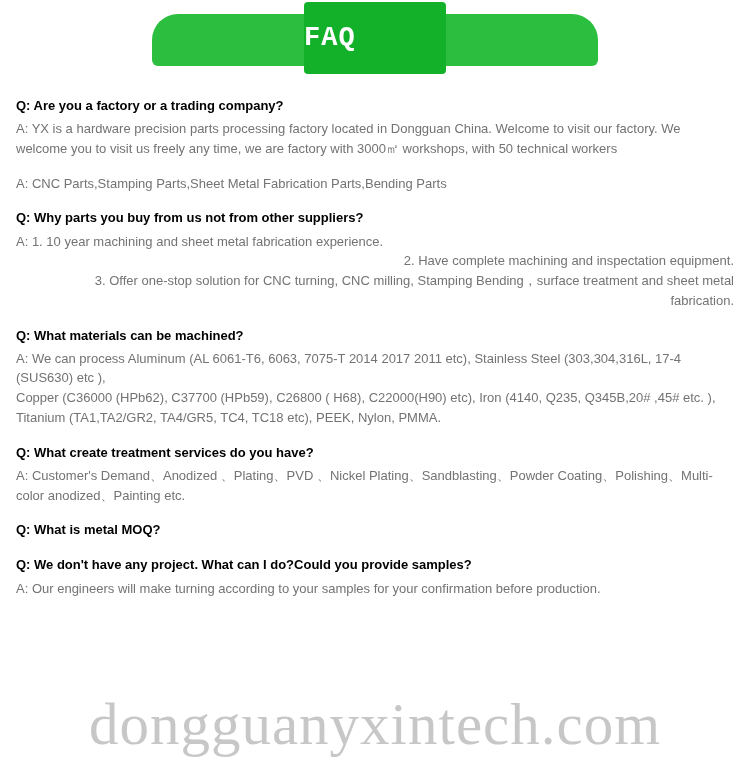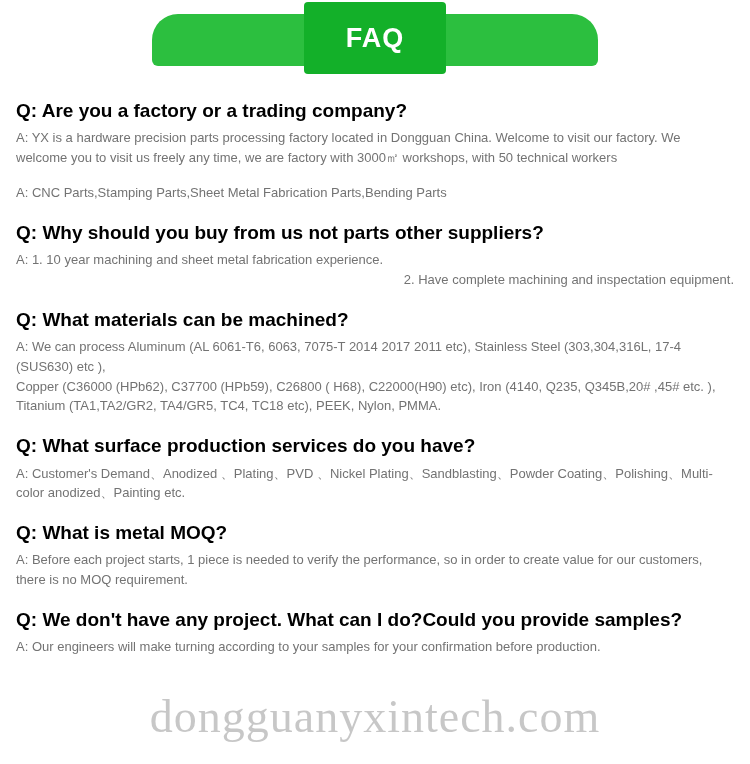--- a/index.html
+++ b/index.html
@@ -49,42 +49,42 @@
   .banner-center {
     position: absolute;
     left: 304px;
     top: 2px;
     width: 142px;
     height: 72px;
     background: #13b029;
     border-radius: 4px;
     display: flex;
     align-items: center;
-    justify-content: center;
+    font-family: Liberation Mono, monospace;
   }
   .banner-title {
     color: #ffffff;
     font-size: 27px;
     font-weight: bold;
     letter-spacing: 1px;
     line-height: 1;
   }
 
   
   .content {
     position: relative;
     padding: 18px 16px 0 16px;
     box-sizing: border-box;
     width: 750px;
   }
   .qa-block {
     margin-bottom: 15px;
   }
   .q-line {
-    font-size: 19px;
+    font-size: 13px;
     font-weight: bold;
     color: #000000;
     line-height: 1.55;
     margin: 0 0 3px 0;
   }
   .a-line {
     font-size: 13px;
     color: #737373;
     line-height: 1.52;
     margin: 0;
@@ -94,21 +94,21 @@
     text-align: right;
   }
 
   
   .watermark {
     position: absolute;
     left: 0;
     top: 690px;
     width: 750px;
     text-align: center;
-    font-size: 46px;
+    font-size: 59px;
     color: rgba(90, 90, 90, 0.34);
     font-family: "Liberation Serif", serif;
     letter-spacing: 1px;
     pointer-events: none;
     white-space: nowrap;
   }
 </style>
 </head>
 <body>
 
@@ -124,36 +124,36 @@
 
   <div class="content" id="faq-list">
       <div class="qa-block">
         <p class="q-line">Q: Are you a factory or a trading company?</p>
         <p class="a-line">A: YX is a hardware precision parts processing factory located in Dongguan China. Welcome to visit our factory. We welcome you to visit us freely any time, we are factory with 3000㎡ workshops, with 50 technical workers</p>
       </div>
       <div class="qa-block">
         <p class="a-line">A: CNC Parts,Stamping Parts,Sheet Metal Fabrication Parts,Bending Parts</p>
       </div>
       <div class="qa-block">
-        <p class="q-line">Q: Why should you buy from us not parts other suppliers?</p>
+        <p class="q-line">Q: Why parts you buy from us not from other suppliers?</p>
         <p class="a-line">A: 1. 10 year machining and sheet metal fabrication experience.</p>
         <p class="a-line indent">2. Have complete machining and inspectation equipment.</p>
+        <p class="a-line indent">3. Offer one-stop solution for CNC turning, CNC milling, Stamping Bending，surface treatment and sheet metal fabrication.</p>
       </div>
       <div class="qa-block">
         <p class="q-line">Q: What materials can be machined?</p>
         <p class="a-line">A: We can process Aluminum (AL 6061-T6, 6063, 7075-T 2014 2017 2011 etc), Stainless Steel (303,304,316L, 17-4 (SUS630) etc ),</p>
         <p class="a-line">Copper (C36000 (HPb62), C37700 (HPb59), C26800 ( H68), C22000(H90) etc), Iron (4140, Q235, Q345B,20# ,45# etc. ), Titanium (TA1,TA2/GR2, TA4/GR5, TC4, TC18 etc), PEEK, Nylon, PMMA.</p>
       </div>
       <div class="qa-block">
-        <p class="q-line">Q: What surface production services do you have?</p>
+        <p class="q-line">Q: What create treatment services do you have?</p>
         <p class="a-line">A: Customer's Demand、Anodized 、Plating、PVD 、Nickel Plating、Sandblasting、Powder Coating、Polishing、Multi-color anodized、Painting etc.</p>
       </div>
       <div class="qa-block">
         <p class="q-line">Q: What is metal MOQ?</p>
-        <p class="a-line">A: Before each project starts, 1 piece is needed to verify the performance, so in order to create value for our customers, there is no MOQ requirement.</p>
       </div>
       <div class="qa-block">
         <p class="q-line">Q: We don't have any project. What can I do?Could you provide samples?</p>
         <p class="a-line">A: Our engineers will make turning according to your samples for your confirmation before production.</p>
       </div>
     </div>
 
   <div class="watermark">dongguanyxintech.com</div>
 
 </div>

